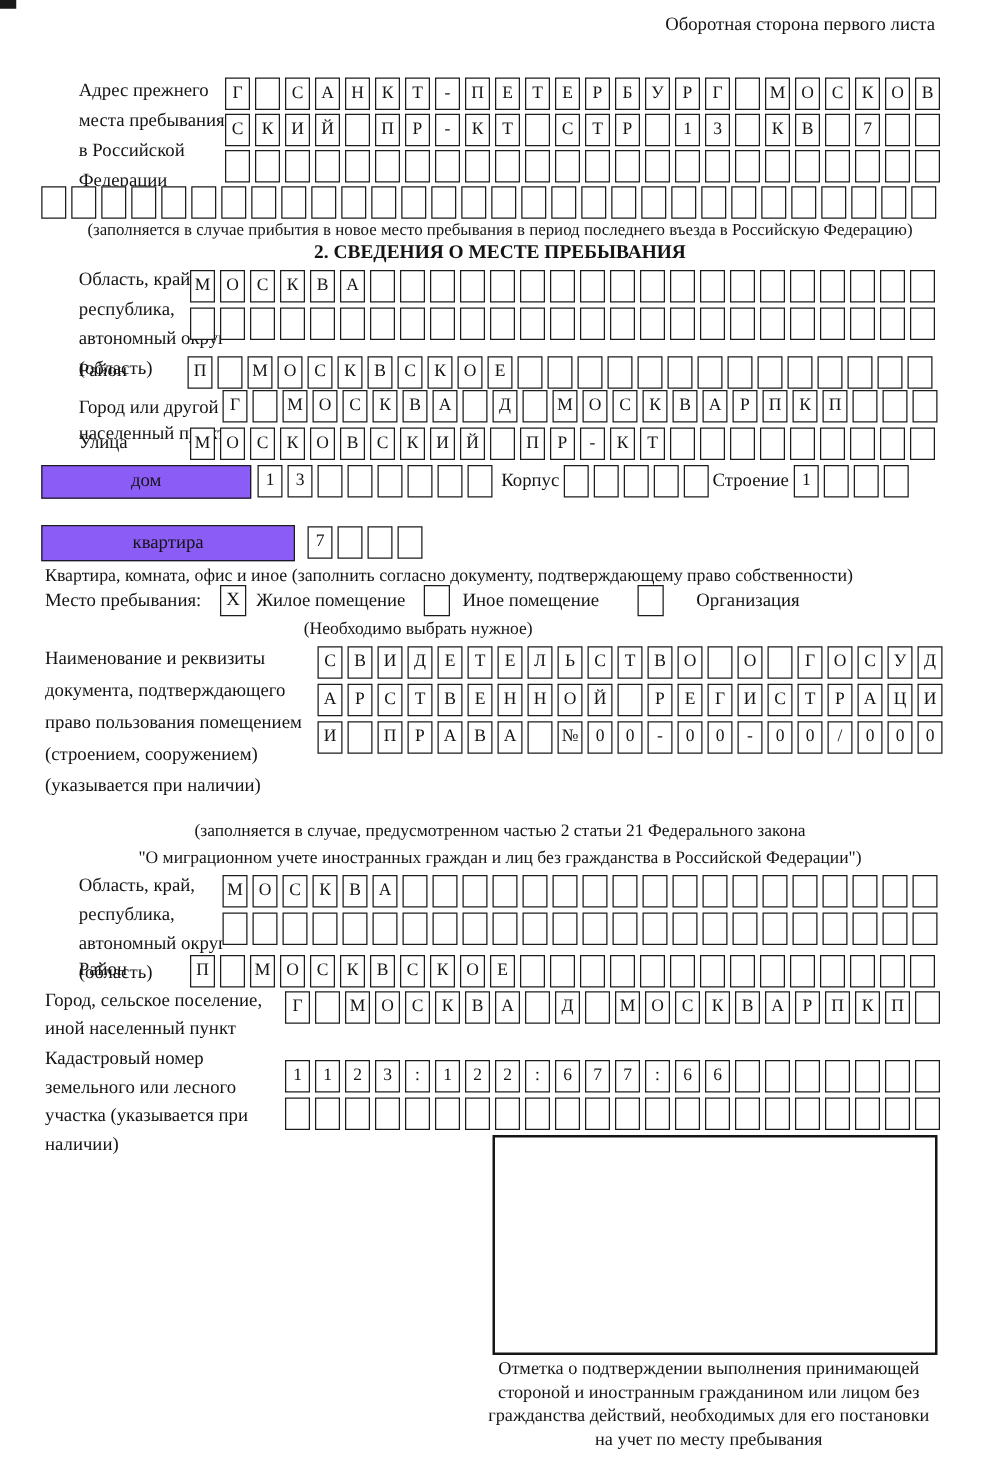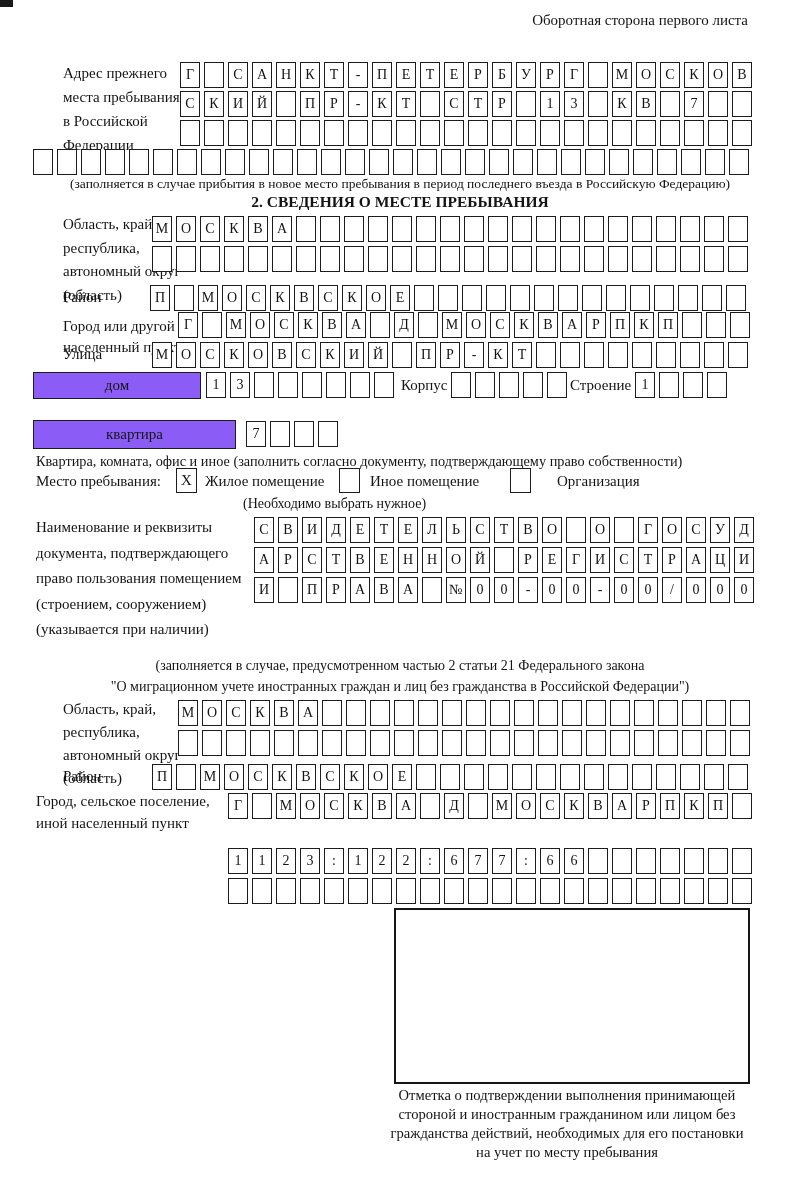--- a/index.html
+++ b/index.html
@@ -516,20 +516,21 @@
       <span class="cell">К</span>
       <span class="cell">В</span>
       <span class="cell">А</span>
       <span class="cell">Р</span>
       <span class="cell">П</span>
       <span class="cell">К</span>
       <span class="cell">П</span>
       <span class="cell"></span>
     </div>
 
+  <div class="lbl" style="left:36px;top:836px;width:192px;line-height:23px;">Кадастровый номер земельного или лесного участка (указывается при наличии)</div>
   <div class="cellrow" style="left:228px;top:848px;">
       <span class="cell">1</span>
       <span class="cell">1</span>
       <span class="cell">2</span>
       <span class="cell">3</span>
       <span class="cell">:</span>
       <span class="cell">1</span>
       <span class="cell">2</span>
       <span class="cell">2</span>
       <span class="cell">:</span>

